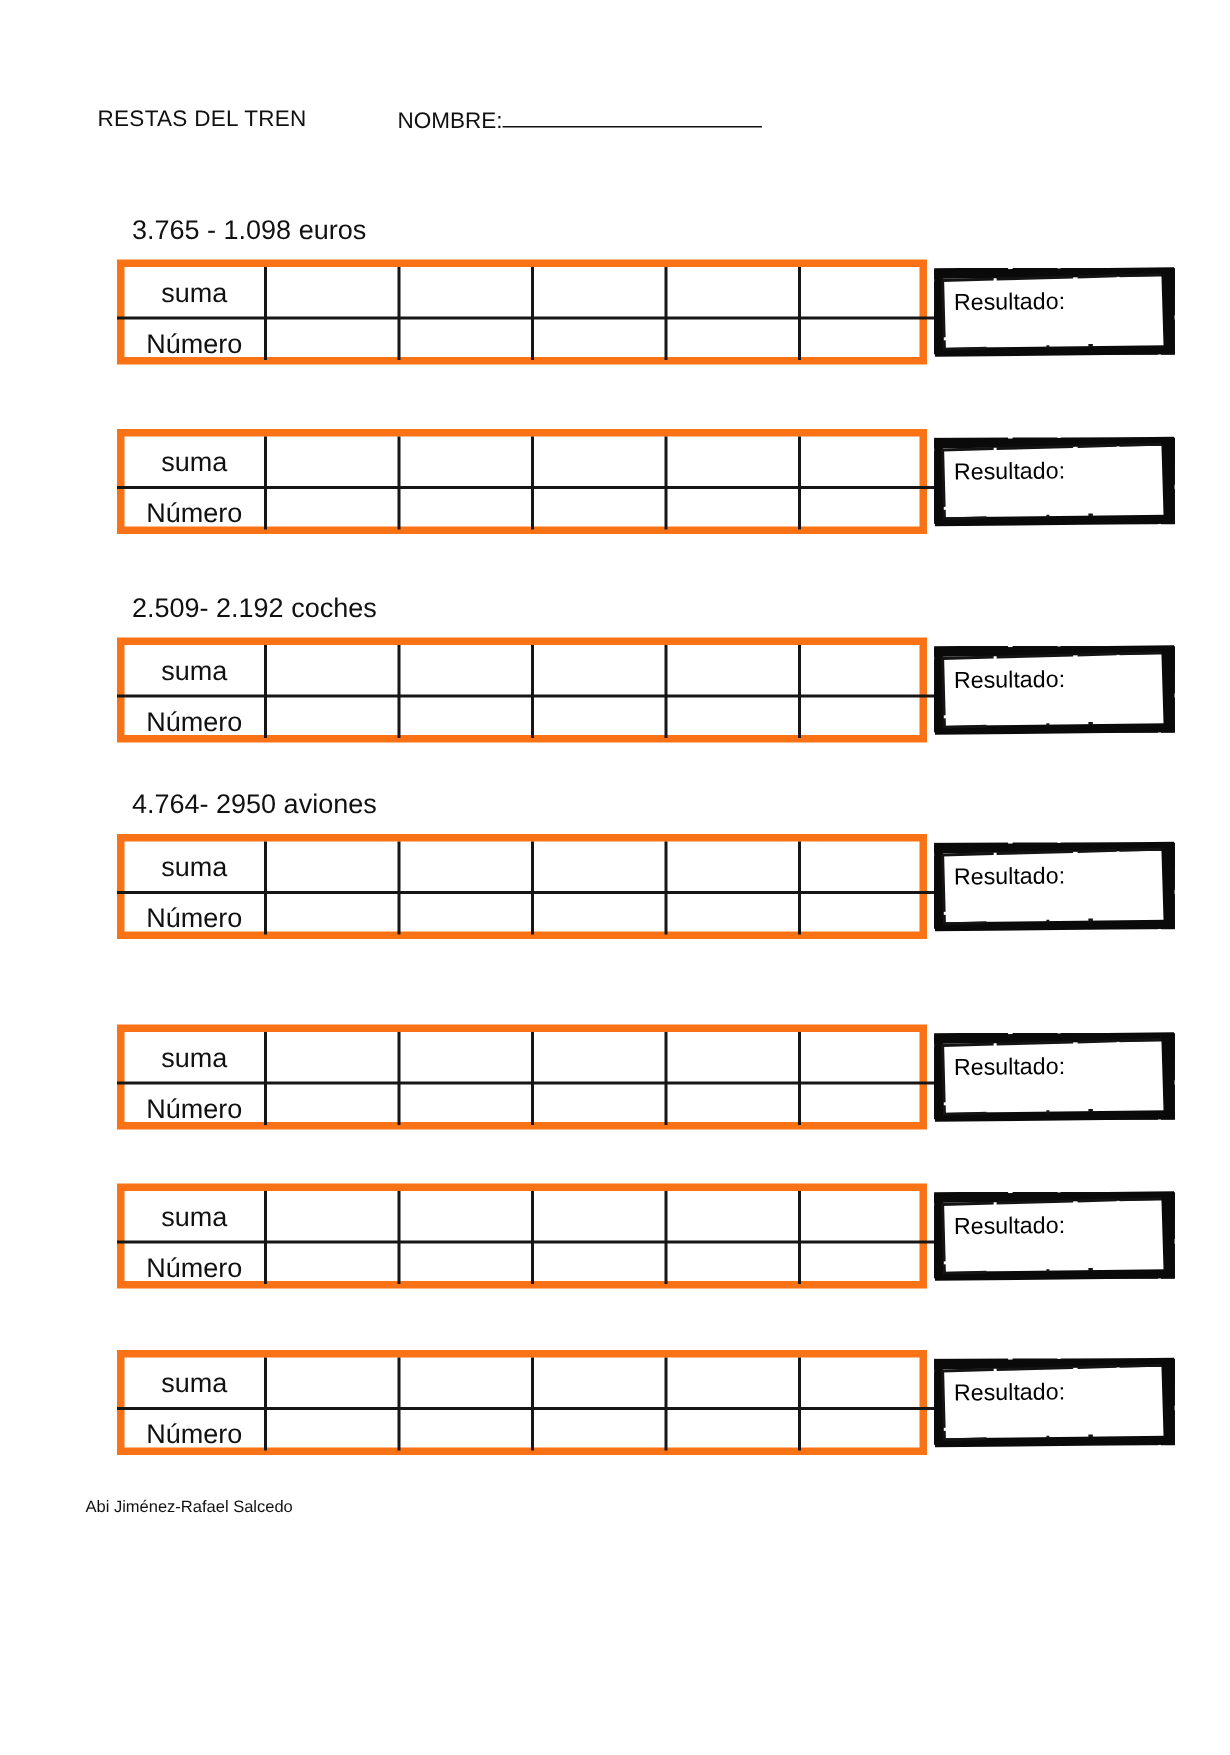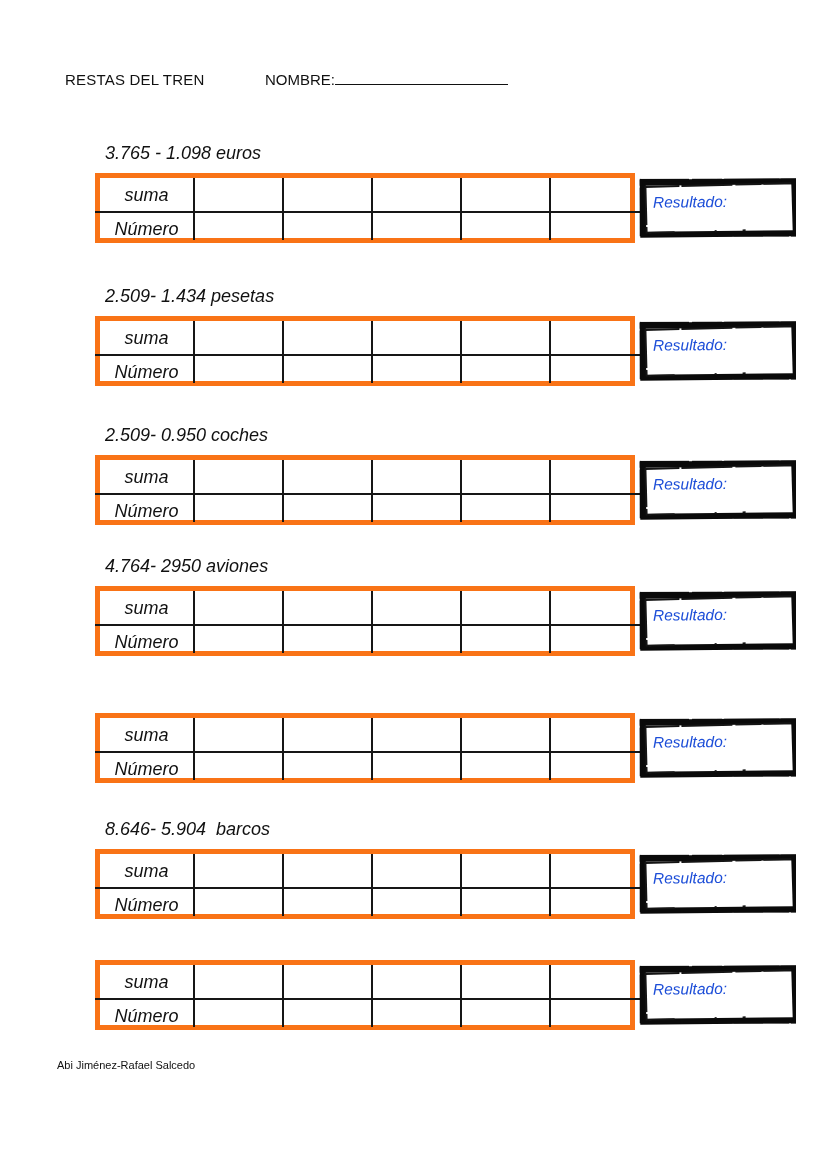--- a/index.html
+++ b/index.html
@@ -20,21 +20,21 @@
   .hdr-name{
     position:absolute; left:265px; top:71px;
     font-size:15px;
   }
   .name-line{
     display:inline-block; width:173px; height:13px;
     border-bottom:1.6px solid #111;
     vertical-align:baseline;
   }
   
-  .exercise{margin:17px;font-style:italic;}
+  .exercise{margin:0;}
   .exercise:nth-of-type(1){margin-top:143px;}
   .exercise:nth-of-type(2){margin-top:43px;}
   .exercise:nth-of-type(3){margin-top:39px;}
   .exercise:nth-of-type(4){margin-top:31px;}
   .exercise:nth-of-type(5){margin-top:57px;}
   .exercise:nth-of-type(6){margin-top:36px;}
   .exercise:nth-of-type(7){margin-top:41px;}
   .ex-title{
     margin-left:88px;
     font-size:18px; line-height:20px;
@@ -78,21 +78,21 @@
   .resultado{
     position:relative;
     width:162px; height:60px;
     margin-left:4px;
     flex:0 0 auto;
     transform:rotate(-0.6deg);
   }
   .resultado svg{position:absolute; left:0; top:0;}
   .res-text{
     position:absolute; left:14px; top:15px;
-    font-size:15.5px; color:#1d4ed8;
+    font-size:15.5px; color:#000000;
   }
   
   .footer{
     margin-top:29px; margin-left:57px;
     font-size:11px;
   }
 </style>
 </head>
 <body>
 
@@ -120,46 +120,45 @@
           <rect x="7" y="7" width="149" height="46" fill="none" stroke="#141414" stroke-width="2" transform="rotate(-0.9 81 30)" stroke-dasharray="34 2 51 3 26 2 40"></rect>
           <rect x="2" y="2" width="158" height="55" fill="none" stroke="#0a0a0a" stroke-width="2.6" transform="rotate(0.7 81 30)" stroke-dasharray="48 3 30 2 55 2"></rect>
           <line x1="156" y1="4" x2="157" y2="56" stroke="#0a0a0a" stroke-width="7"></line>
         </svg>
         <span class="res-text">Resultado:</span>
       </div>
     </div>
   </section>
 
   <section class="exercise">
-    <div class="ex-title">2.509- 1.434 pesetas</div>
-    <div class="ex-row">
-      <div class="grid">
-        <span class="rlabel r1">suma</span>
-        <span class="rlabel r2">Número</span>
-        <span class="vline v1"></span>
-        <span class="vline v2"></span>
-        <span class="vline v3"></span>
-        <span class="vline v4"></span>
-        <span class="vline v5"></span>
-        <span class="divider"></span>
-      </div>
-      <div class="resultado">
-        <svg width="162" height="60" viewBox="0 0 162 60">
-          <rect x="4" y="4" width="154" height="52" fill="#fff" stroke="#0a0a0a" stroke-width="6"></rect>
-          <rect x="7" y="7" width="149" height="46" fill="none" stroke="#141414" stroke-width="2" transform="rotate(-0.9 81 30)" stroke-dasharray="34 2 51 3 26 2 40"></rect>
-          <rect x="2" y="2" width="158" height="55" fill="none" stroke="#0a0a0a" stroke-width="2.6" transform="rotate(0.7 81 30)" stroke-dasharray="48 3 30 2 55 2"></rect>
-          <line x1="156" y1="4" x2="157" y2="56" stroke="#0a0a0a" stroke-width="7"></line>
-        </svg>
-        <span class="res-text">Resultado:</span>
-      </div>
-    </div>
-  </section>
-
-  <section class="exercise">
-    <div class="ex-title">2.509- 0.950 coches</div>
+    <div class="ex-row">
+      <div class="grid">
+        <span class="rlabel r1">suma</span>
+        <span class="rlabel r2">Número</span>
+        <span class="vline v1"></span>
+        <span class="vline v2"></span>
+        <span class="vline v3"></span>
+        <span class="vline v4"></span>
+        <span class="vline v5"></span>
+        <span class="divider"></span>
+      </div>
+      <div class="resultado">
+        <svg width="162" height="60" viewBox="0 0 162 60">
+          <rect x="4" y="4" width="154" height="52" fill="#fff" stroke="#0a0a0a" stroke-width="6"></rect>
+          <rect x="7" y="7" width="149" height="46" fill="none" stroke="#141414" stroke-width="2" transform="rotate(-0.9 81 30)" stroke-dasharray="34 2 51 3 26 2 40"></rect>
+          <rect x="2" y="2" width="158" height="55" fill="none" stroke="#0a0a0a" stroke-width="2.6" transform="rotate(0.7 81 30)" stroke-dasharray="48 3 30 2 55 2"></rect>
+          <line x1="156" y1="4" x2="157" y2="56" stroke="#0a0a0a" stroke-width="7"></line>
+        </svg>
+        <span class="res-text">Resultado:</span>
+      </div>
+    </div>
+  </section>
+
+  <section class="exercise">
+    <div class="ex-title">2.509- 2.192 coches</div>
     <div class="ex-row">
       <div class="grid">
         <span class="rlabel r1">suma</span>
         <span class="rlabel r2">Número</span>
         <span class="vline v1"></span>
         <span class="vline v2"></span>
         <span class="vline v3"></span>
         <span class="vline v4"></span>
         <span class="vline v5"></span>
         <span class="divider"></span>
@@ -219,21 +218,20 @@
           <rect x="7" y="7" width="149" height="46" fill="none" stroke="#141414" stroke-width="2" transform="rotate(-0.9 81 30)" stroke-dasharray="34 2 51 3 26 2 40"></rect>
           <rect x="2" y="2" width="158" height="55" fill="none" stroke="#0a0a0a" stroke-width="2.6" transform="rotate(0.7 81 30)" stroke-dasharray="48 3 30 2 55 2"></rect>
           <line x1="156" y1="4" x2="157" y2="56" stroke="#0a0a0a" stroke-width="7"></line>
         </svg>
         <span class="res-text">Resultado:</span>
       </div>
     </div>
   </section>
 
   <section class="exercise">
-    <div class="ex-title">8.646- 5.904  barcos</div>
     <div class="ex-row">
       <div class="grid">
         <span class="rlabel r1">suma</span>
         <span class="rlabel r2">Número</span>
         <span class="vline v1"></span>
         <span class="vline v2"></span>
         <span class="vline v3"></span>
         <span class="vline v4"></span>
         <span class="vline v5"></span>
         <span class="divider"></span>

